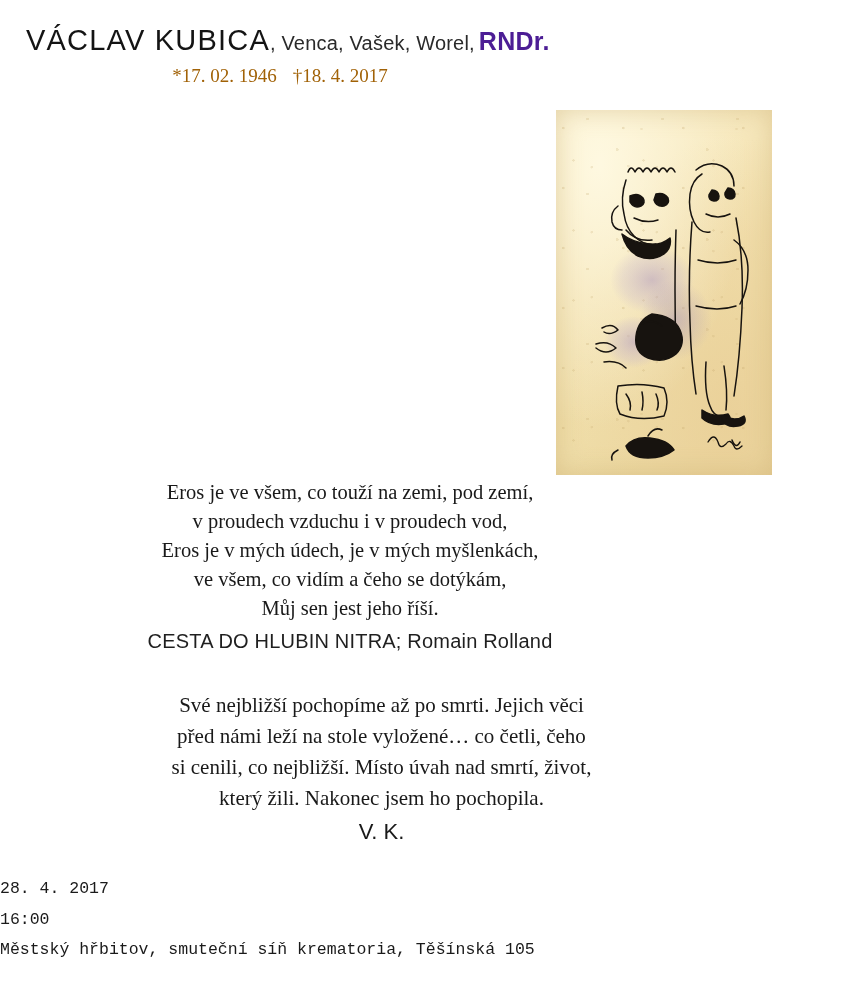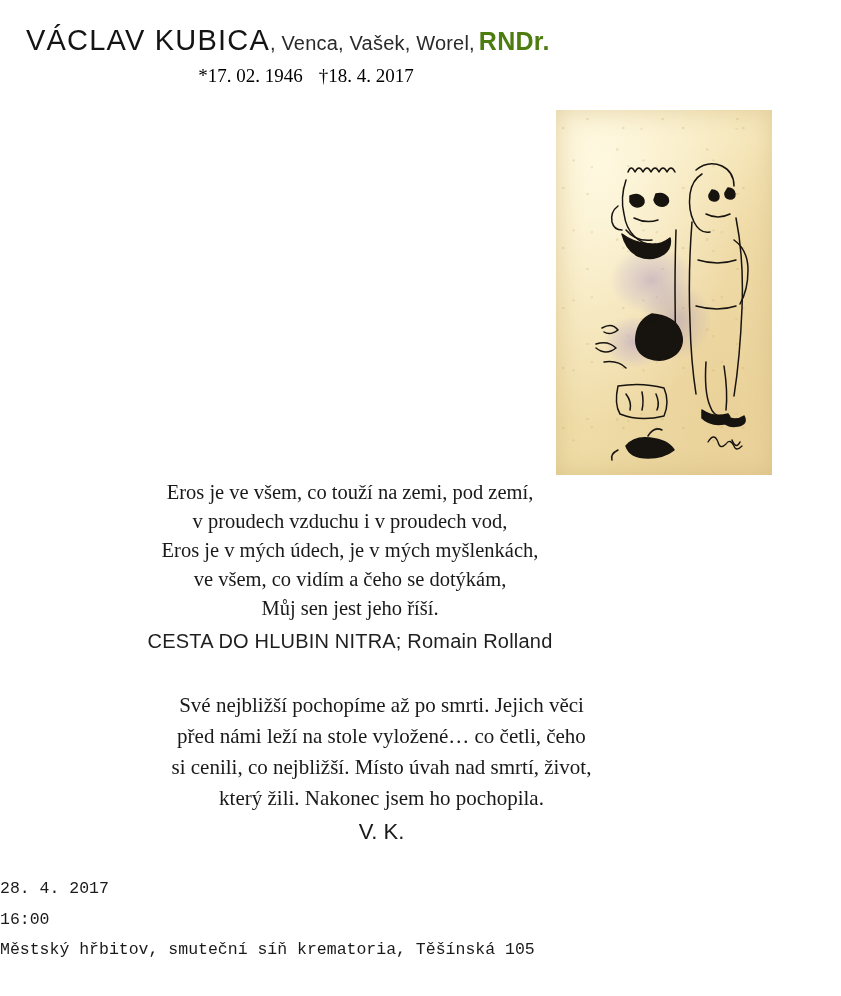--- a/index.html
+++ b/index.html
@@ -40,31 +40,30 @@
     font-family: "Liberation Sans", sans-serif;
     font-size: 20px;
     font-weight: 400;
     color: #2a2a2a;
     letter-spacing: 0.2px;
   }
   .name-title {
     font-family: "Liberation Sans", sans-serif;
     font-size: 25px;
     font-weight: 600;
-    color: #4d7c0f;
+    color: #4c1d95;
     letter-spacing: 0.3px;
   }
   .dates {
     margin-top: 8px;
-    padding-left: 26px;
     width: 560px;
     text-align: center;
     font-family: "Liberation Serif", serif;
     font-size: 19px;
-    color: #000000;
+    color: #a16207;
     white-space: nowrap;
   }
   .dates .gap { display: inline-block; width: 16px; }
 
   
   .picture-frame {
     position: absolute;
     left: 556px;
     top: 110px;
     width: 216px;

